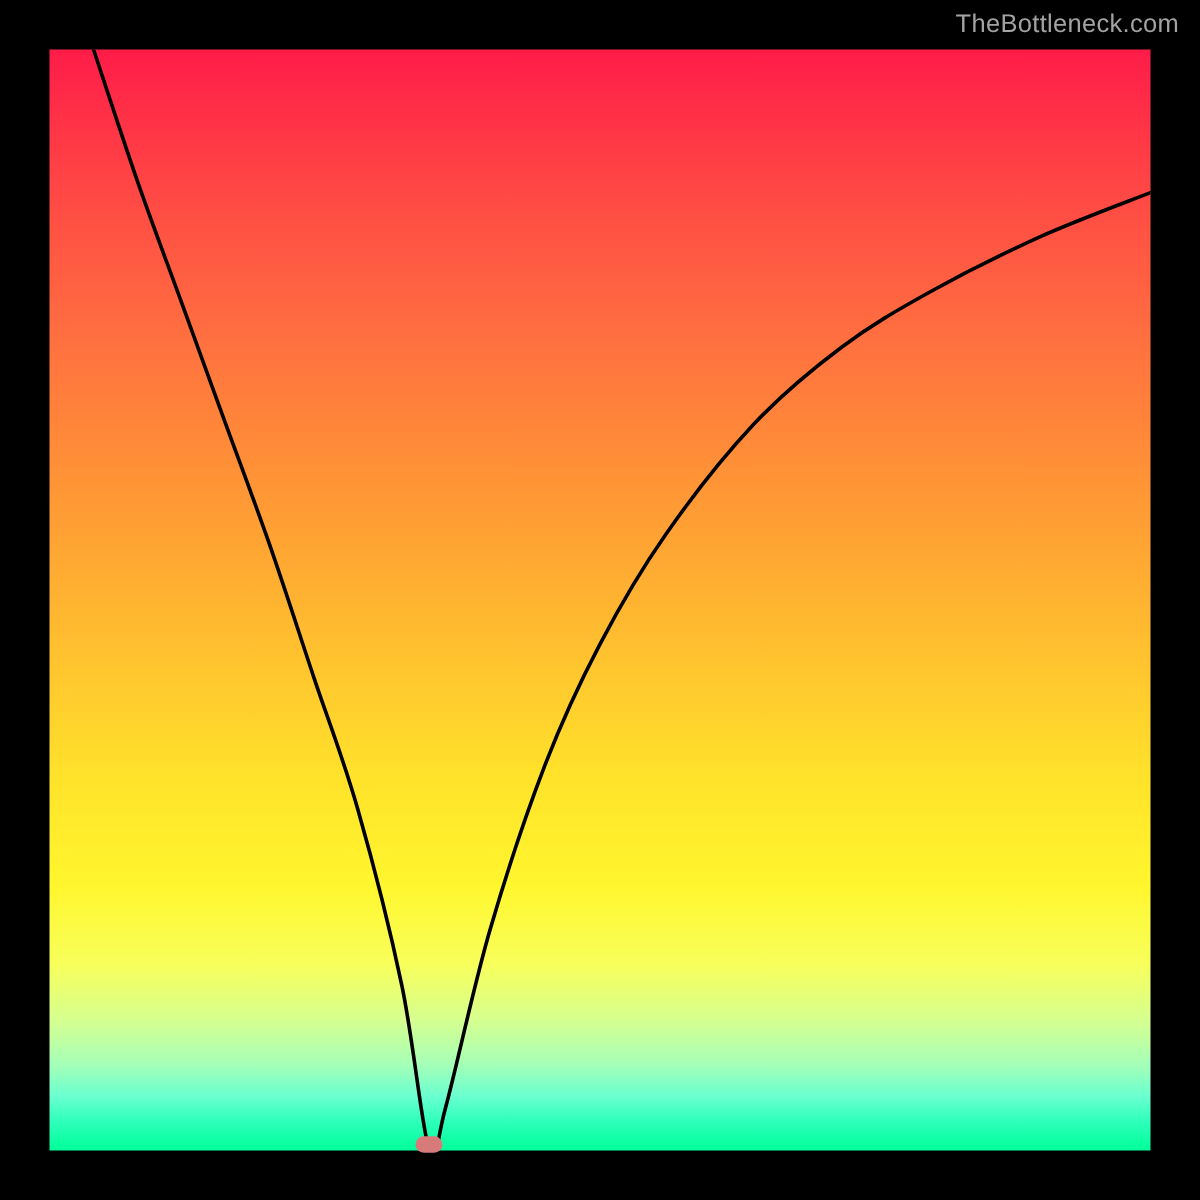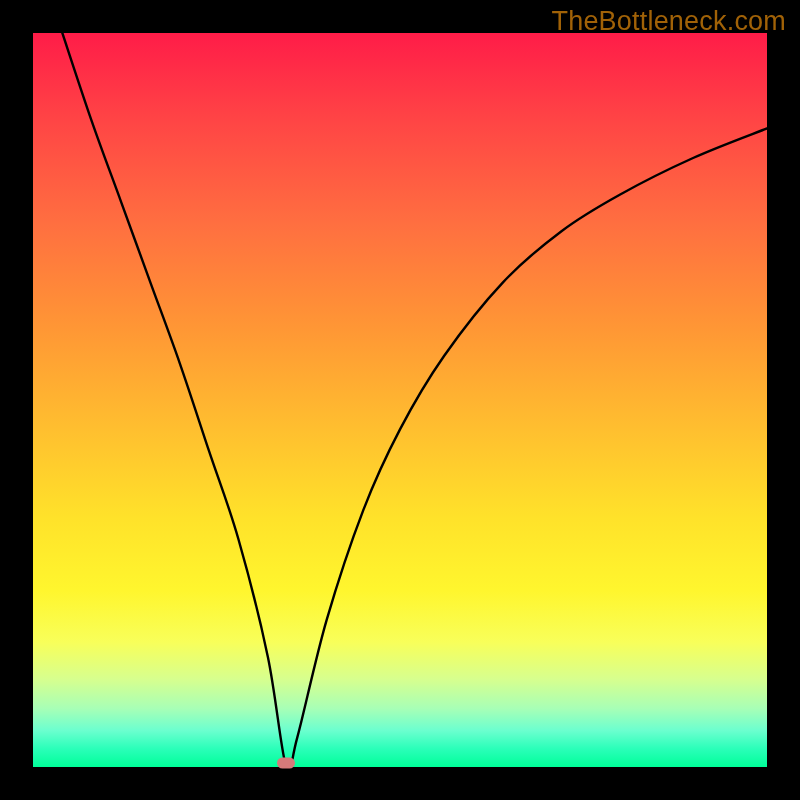--- a/index.html
+++ b/index.html
@@ -8,22 +8,22 @@
     position: relative;
     width: 800px;
     height: 800px;
     background: #000;
   }
   .watermark {
     position: absolute;
     top: 6px;
     right: 14px;
     font-family: Arial, Helvetica, sans-serif;
-    font-size: 27px;
-    color: #a16207;
+    font-size: 17px;
+    color: #a3a3a3;
     z-index: 10;
     letter-spacing: 0.2px;
   }
   .plot-frame {
     position: absolute;
     left: 33px;
     top: 33px;
     width: 734px;
     height: 734px;
     background: linear-gradient(to bottom,

